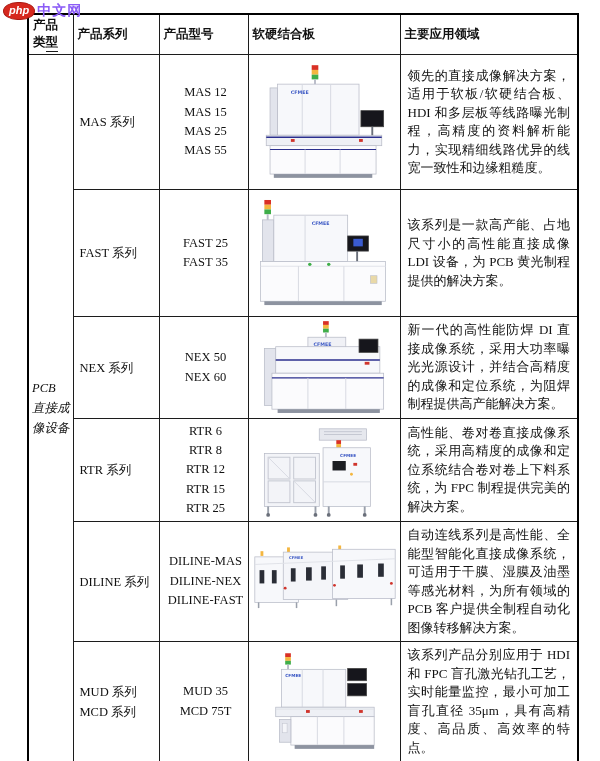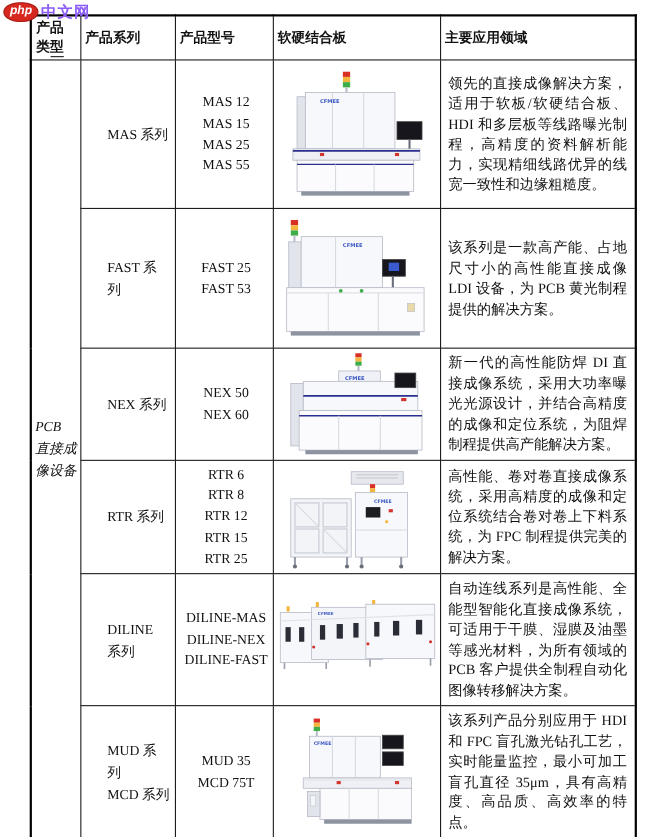--- a/index.html
+++ b/index.html
@@ -16,21 +16,21 @@
                  border-collapse:collapse;background:#fff;}
   table.products,td,th{border:1px solid #1c1c1c;}
   table.products{border:2px solid #000;}
   th{font-size:12.5px;font-weight:bold;text-align:left;vertical-align:middle;padding:2px 4px;}
   td{font-size:12.5px;vertical-align:middle;padding:2px 4px;}
   .col1{width:45px;} .col2{width:86px;} .col3{width:89px;} .col4{width:152px;} .col5{width:178px;}
   tr.hrow{height:34px;}
   tr.r0{height:135px;} tr.r1{height:127px;} tr.r2{height:102px;}
   tr.r3{height:103px;} tr.r4{height:113px;} tr.r5{height:117px;}
   td.category{word-break:break-all;padding:0 3px;line-height:1.6;font-style:italic;}
-  td.series{padding-left:24px;line-height:1.6;margin-left:34px;}
+  td.series{padding-left:6px;line-height:1.6;margin-left:34px;}
   td.models{padding-left:8px;}
   .model-line{line-height:1.55;white-space:nowrap;text-align:center;}
   td.pic{text-align:center;padding:2px;}
   td.desc{font-size:13px;line-height:18.5px;text-align:justify;padding:4px 7px;margin-left:32px;}
   .u-line{display:inline-block;border-bottom:1.5px solid #1c1c1c;}
   svg{display:block;margin:0 auto;}
   .mtxt{font-family:"DejaVu Sans","Liberation Sans",sans-serif;font-weight:bold;}
 </style>
 </head>
 <body>
@@ -96,21 +96,21 @@
       </td>
       <td class="desc">领先的直接成像解决方案，适用于软板/软硬结合板、HDI 和多层板等线路曝光制程，高精度的资料解析能力，实现精细线路优异的线宽一致性和边缘粗糙度。</td>
     </tr>
 
     <tr class="r1">
       <td class="series">
             <div>FAST 系列</div>
           </td>
       <td class="models">
         <div class="model-line">FAST 25</div>
-        <div class="model-line">FAST 53</div>
+        <div class="model-line">FAST 35</div>
       </td>
       <td class="pic">
         <svg width="142" height="118" viewBox="0 0 150 124">
           <rect x="12" y="6" width="7" height="5" fill="#d93025"></rect>
               <rect x="12" y="11" width="7" height="5" fill="#f4b63f"></rect>
               <rect x="12" y="16" width="7" height="5" fill="#3fae49"></rect>
               <rect x="14.5" y="21" width="2" height="6" fill="#b9bcc8"></rect>
           <rect x="10" y="27" width="12" height="44" fill="#e2e4ec" stroke="#b9bcc8" stroke-width="0.8"></rect>
           <rect x="22" y="22" width="78" height="49" fill="#f7f8fb" stroke="#b9bcc8" stroke-width="0.8"></rect>
           <line x1="55" y1="22" x2="55" y2="71" stroke="#d6d8e0"></line>

